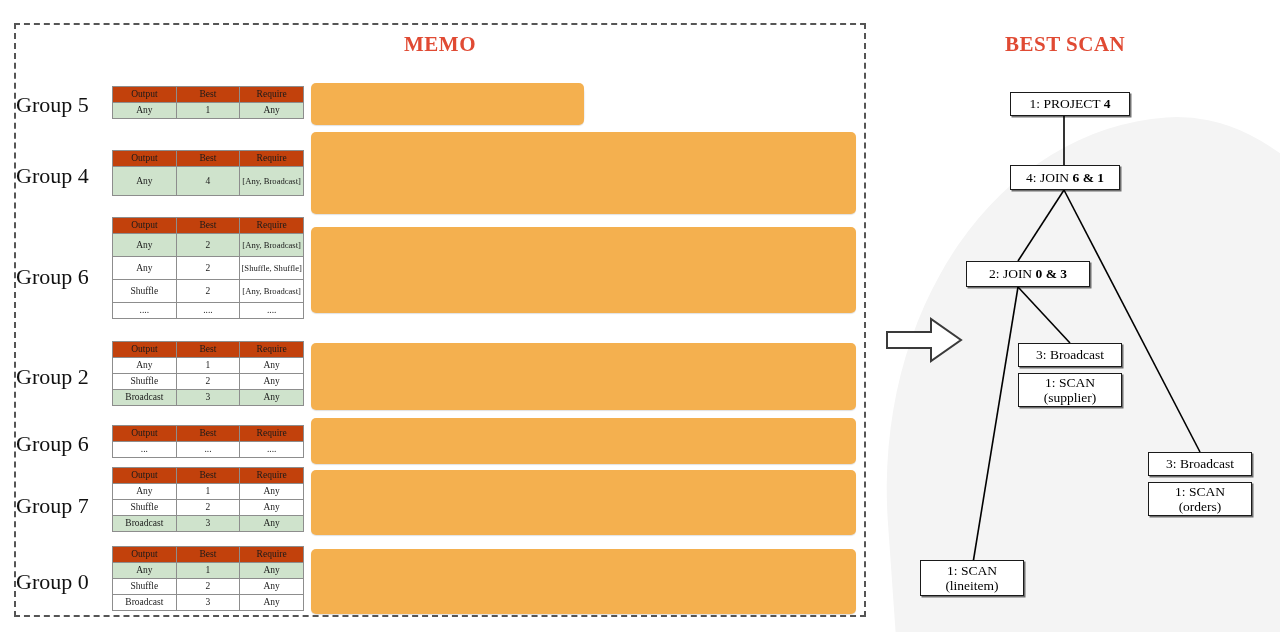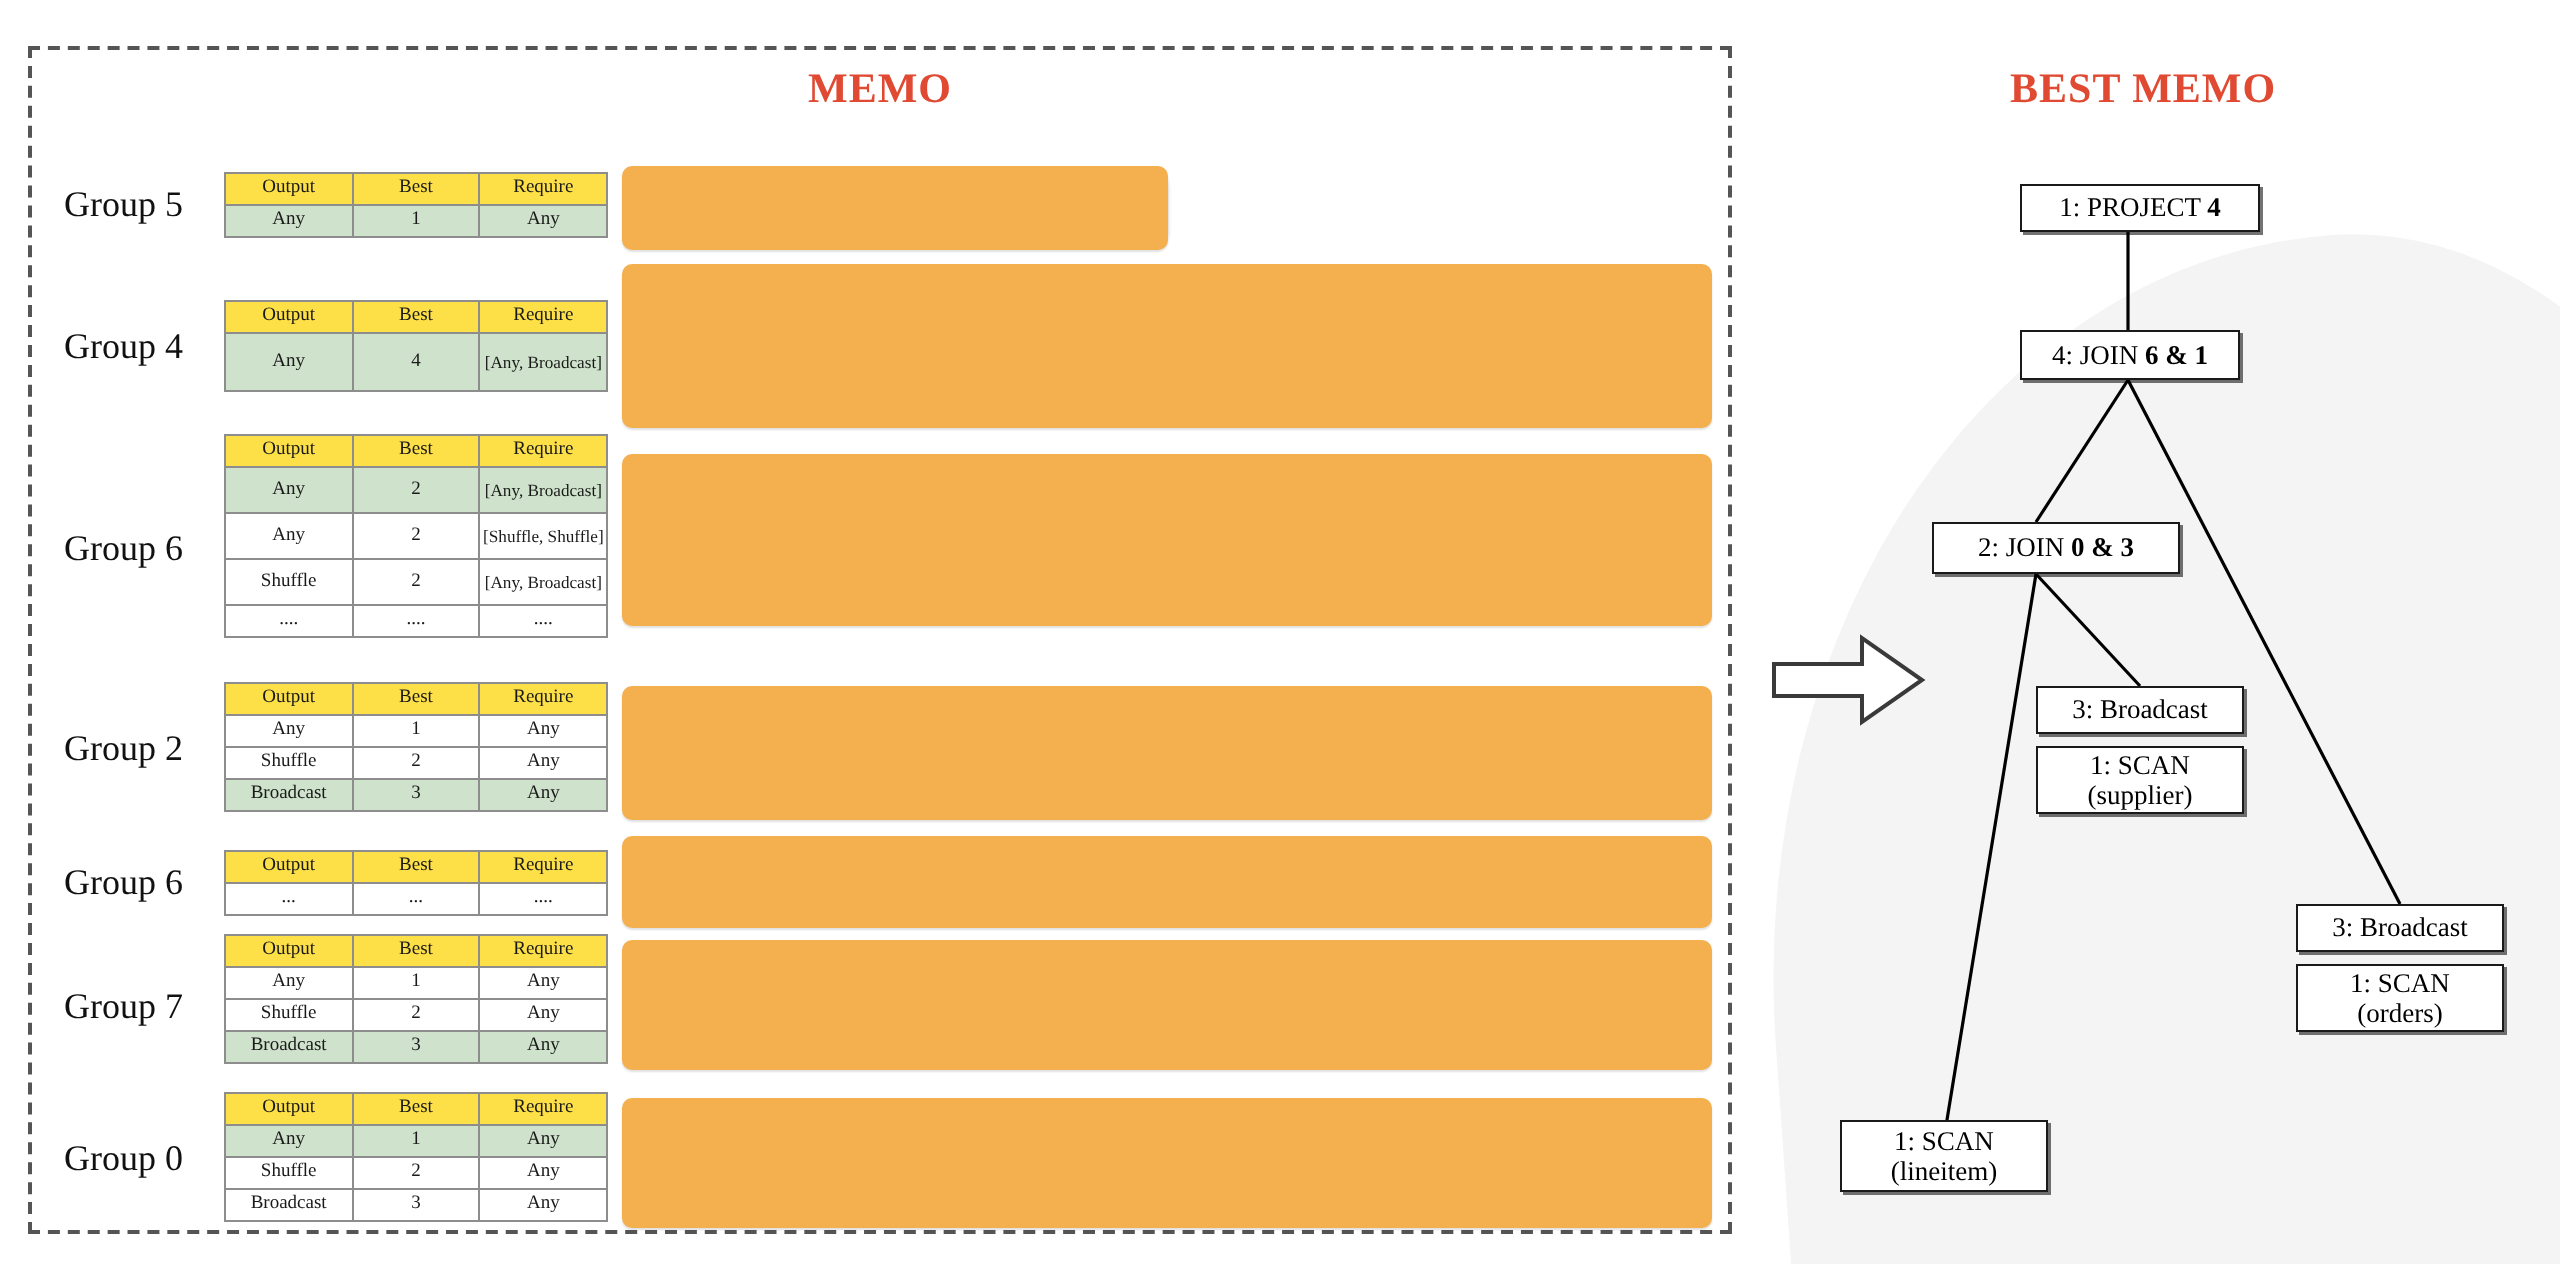--- a/index.html
+++ b/index.html
@@ -20,34 +20,34 @@
     border:2px dashed #555; box-sizing:border-box; z-index:2;
   }
   .title{
     position:absolute; font-weight:bold; color:#e04a33;
     font-family:"Liberation Serif","DejaVu Serif",serif;
     letter-spacing:.5px; z-index:5;
   }
   #memo-title{left:404px; top:32px; font-size:21px;}
   #best-title{left:1005px; top:32px; font-size:21px;}
   .group-label{
-    position:absolute; left:32px; width:94px; text-align:left;
-    font-size:18px; color:#111;
+    position:absolute; left:16px; width:94px; text-align:left;
+    font-size:22px; color:#111;
   }
   .gtable{
     position:absolute; left:112px; border-collapse:collapse;
     width:192px; background:#fff; font-size:9.5px; color:#1a1a1a;
     table-layout:fixed;
   }
   .gtable td{
     border:1px solid #8d8d8d; text-align:center; padding:1px 1px;
     line-height:1.08; height:13px; vertical-align:middle;
   }
   .gtable td.hl{background:#cfe3cc;}
-  .gtable td.hdr{background:#fde047;}
+  .gtable td.hdr{background:#c2410c;}
   .gtable .two-line{font-size:8.6px;line-height:1.02;}
 
   
   .memo-band{
     position:absolute; background:#f4b04f; border-radius:5px; z-index:4;
     box-shadow:0 1px 1px rgba(0,0,0,.12);
   }
   .cell{
     position:absolute; border-radius:4px; color:#ffffff;
     display:flex; align-items:center; justify-content:center;
@@ -70,21 +70,21 @@
   .plan-svg{position:absolute;left:0;top:0;width:400px;height:632px;}
   .arrow-svg{position:absolute;left:885px;top:315px;z-index:4;}
 </style>
 </head>
 <body>
 
 <div class="bg-hill"></div>
 
 <div class="memo-panel"></div>
 <div class="title" id="memo-title">MEMO</div>
-<div class="title" id="best-title">BEST MEMO</div>
+<div class="title" id="best-title">BEST SCAN</div>
 
 <div class="group-label" style="top:92px">Group 5</div>
 <table class="gtable" style="top:86px">
   <tbody>
       <tr>
     <td class="hdr">Output</td>
     <td class="hdr">Best</td>
     <td class="hdr">Require</td>
   </tr>
   <tr>

